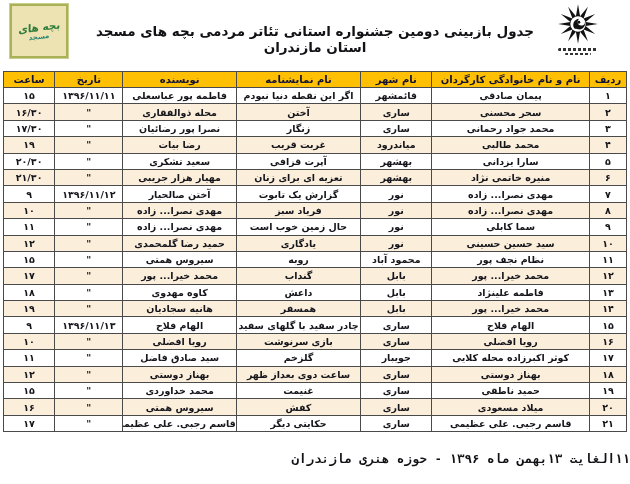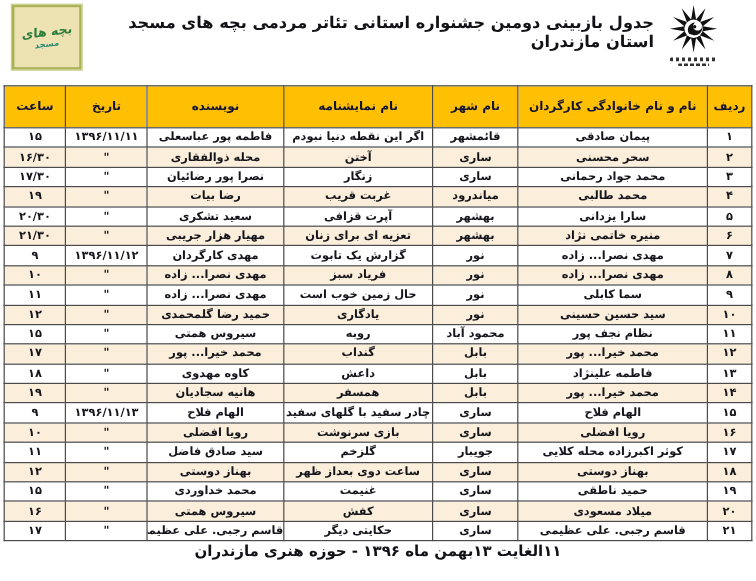--- a/index.html
+++ b/index.html
@@ -7,21 +7,21 @@
     --row-alt-bg:#fbeedb;
     --border:#4a4a4a;
     --text:#15151c;
   }
   *{box-sizing:border-box;margin:0;padding:0;}
   html,body{width:630px;height:484px;background:#ffffff;overflow:hidden;}
   body{font-family:"DejaVu Sans",sans-serif;color:var(--text);}
   .page{position:relative;width:630px;height:484px;background:#fff;}
 
   
-  .title-block{position:absolute;top:11px;left:85px;right:85px;}
+  .title-block{position:absolute;top:23px;left:85px;right:85px;text-align:center;}
   .title-line1{font-size:13.5px;font-weight:bold;color:#121216;letter-spacing:-0.2px;}
   .title-line2{margin-top:10px;font-size:11px;font-weight:bold;color:#1a1a1f;}
 
   .logo-left{position:absolute;top:4px;left:10px;width:58px;height:54px;
     background:#ece2b2;border:2px solid #a9b257;outline:1px solid #c9cf8e;
     display:flex;align-items:center;justify-content:center;overflow:hidden;}
   .logo-left .calli{font-size:10.5px;font-weight:bold;color:#2f7d3c;
     transform:rotate(-7deg) skewX(-8deg);text-align:center;line-height:1.15;}
   .logo-left .calli .sub{display:block;font-size:7px;color:#2c8a77;}
 
@@ -30,34 +30,34 @@
   .logo-right svg{display:block;}
   .sig-line{width:40px;height:3px;margin-top:2px;border-radius:2px;
     background:repeating-linear-gradient(90deg,#333 0 3px,transparent 3px 5px);}
   .sig-line.short{width:26px;height:2px;}
 
   
   .table-wrap{position:absolute;top:71px;right:3px;left:3px;}
   table{border-collapse:collapse;table-layout:fixed;width:624px;direction:rtl;}
   th,td{border:1px solid var(--border);overflow:hidden;white-space:nowrap;
     text-align:center;vertical-align:middle;}
-  th{background:var(--header-bg);color:#131335;font-size:10px;font-weight:bold;height:35px;}
+  th{background:var(--header-bg);color:#131335;font-size:10px;font-weight:bold;height:16px;}
   td{font-size:9.5px;font-weight:bold;height:16.4px;color:var(--text);}
   tbody tr:nth-child(even){background:var(--row-alt-bg);}
   .col-index{width:37px;}
   .col-director{width:157px;}
   .col-city{width:71px;}
   .col-play{width:124px;margin-left:46px;}
   .col-writer{width:113px;}
   .col-date{width:68px;text-align:center;}
   .col-time{width:51px;}
 
   
-  .footer{position:absolute;top:451px;left:0;width:100%;text-align:center;
-    font-size:12.5px;font-weight:bold;color:#121216;}
+  .footer{position:absolute;top:451px;left:0;width:100%;text-align:right;
+    font-size:12.5px;font-weight:bold;color:#121216;font-family:Liberation Mono, monospace;}
 </style>
 </head>
 <body>
 
 <div class="page">
 
   <div class="logo-left">
     <div class="calli">
       <span>بچه های</span>
       <span class="sub">مسجد</span>
@@ -145,21 +145,21 @@
             <td class="col-play">تعزیه ای برای زنان</td>
             <td class="col-writer">مهیار هزار جریبی</td>
             <td class="col-date">"</td>
             <td class="col-time">۲۱/۳۰</td>
           </tr>
           <tr>
             <td class="col-index">۷</td>
             <td class="col-director">مهدی نصرا... زاده</td>
             <td class="col-city">نور</td>
             <td class="col-play">گزارش یک تابوت</td>
-            <td class="col-writer">مهدی کارگردان</td>
+            <td class="col-writer">آختن صالحیار</td>
             <td class="col-date">۱۳۹۶/۱۱/۱۲</td>
             <td class="col-time">۹</td>
           </tr>
           <tr>
             <td class="col-index">۸</td>
             <td class="col-director">مهدی نصرا... زاده</td>
             <td class="col-city">نور</td>
             <td class="col-play">فریاد سبز</td>
             <td class="col-writer">مهدی نصرا... زاده</td>
             <td class="col-date">"</td>

